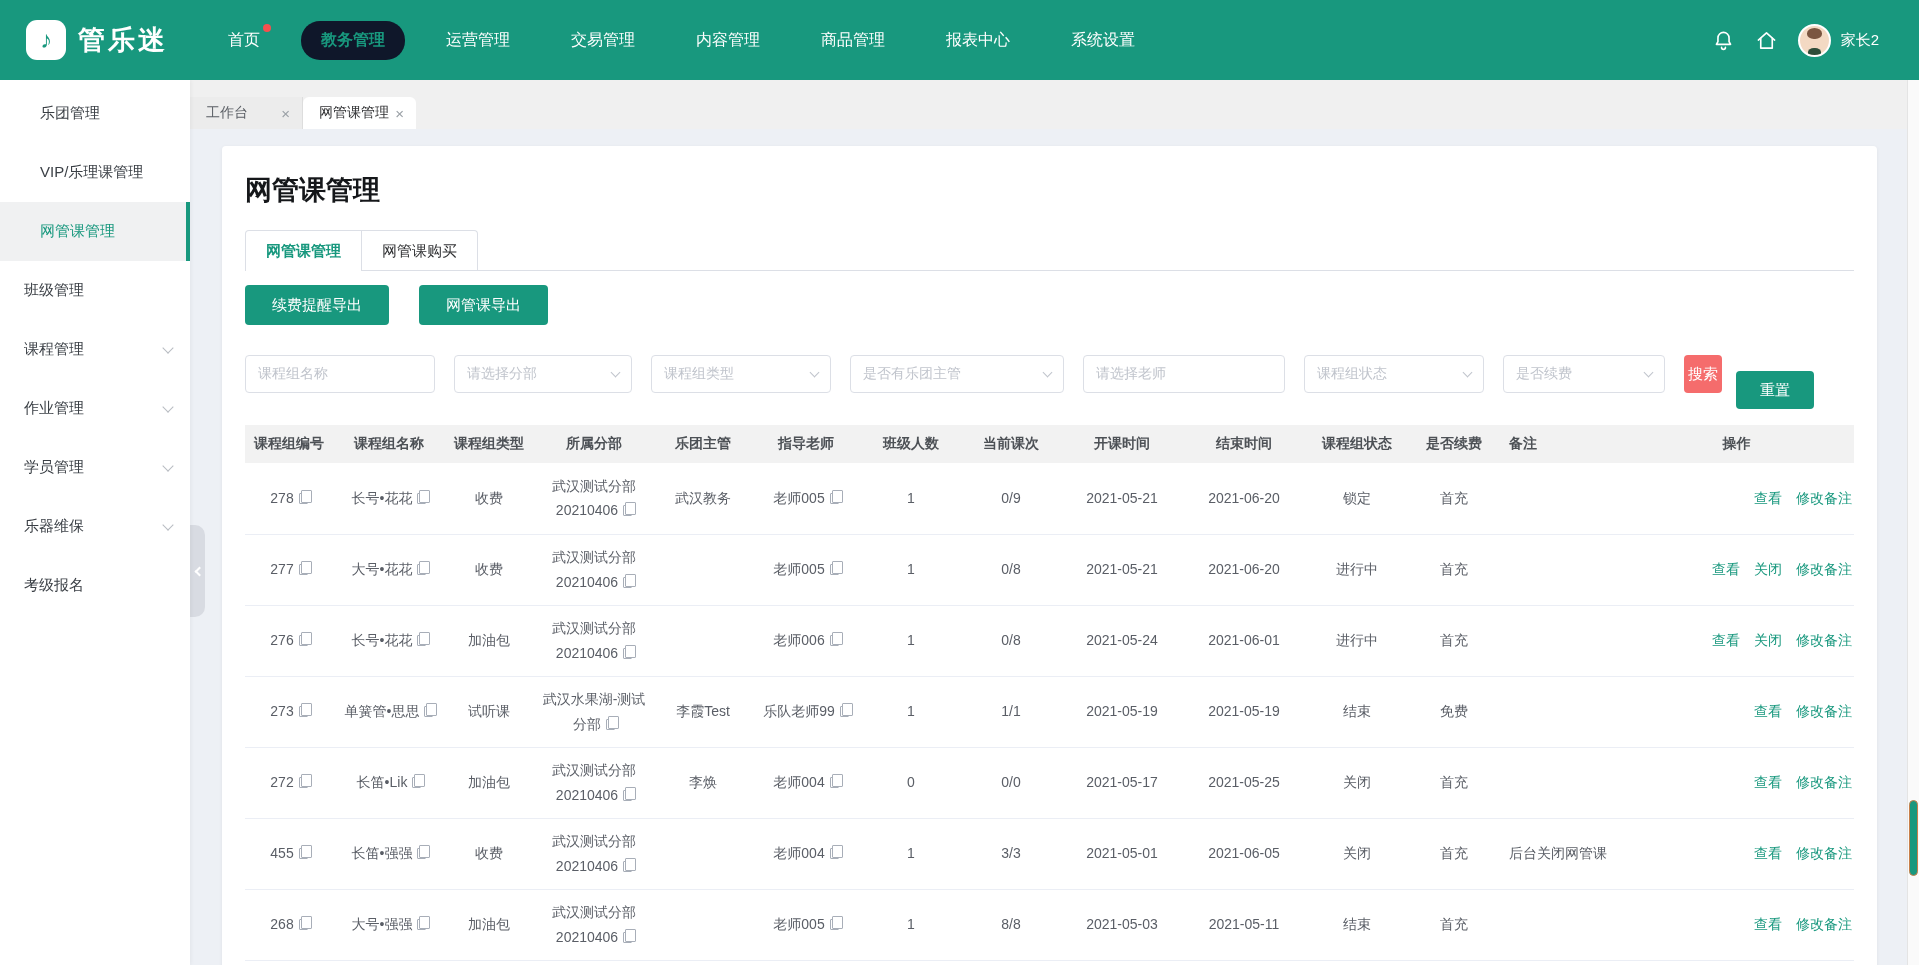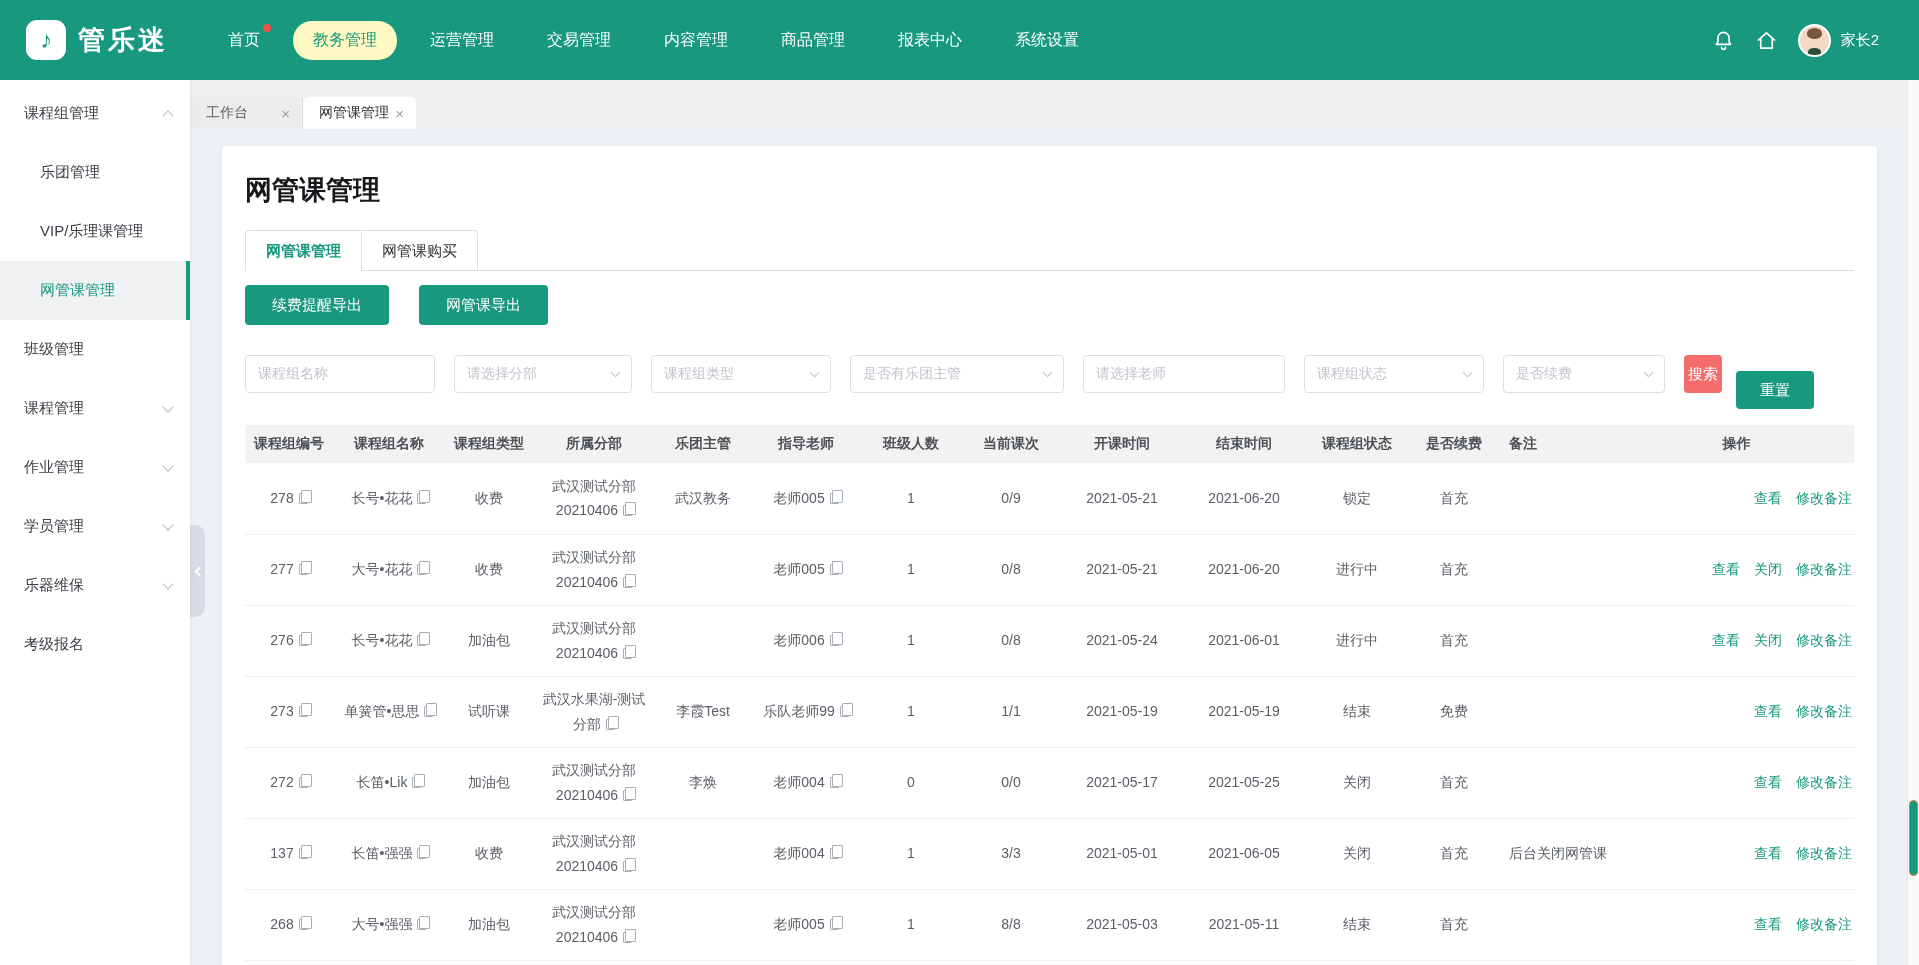--- a/index.html
+++ b/index.html
@@ -6,24 +6,24 @@
   html,body { width:1919px; height:965px; overflow:hidden;
     font-family:"Liberation Sans","DejaVu Sans",sans-serif; background:#edf0f5; position:relative; }
 
   
   .header { position:absolute; top:0; left:0; width:1919px; height:80px; background:#18987e;
     display:flex; align-items:center; z-index:5; }
   .logo { display:flex; align-items:center; margin-left:26px; cursor:pointer; }
   .logo-box { width:40px; height:40px; background:#fff; border-radius:11px; display:flex;
     align-items:center; justify-content:center; color:#18987e; font-size:24px; font-weight:bold; }
   .logo-text { color:#fff; font-size:27px; font-weight:700; margin-left:12px; letter-spacing:3px; }
-  .nav { display:flex; align-items:center; margin-left:40px; gap:13px; }
+  .nav { display:flex; align-items:center; margin-left:40px; gap:21px; }
   .nav-item { position:relative; color:#fff; font-size:16px; padding:9px 20px; border-radius:19px;
     cursor:pointer; white-space:nowrap; }
-  .nav-item.active { background:#fef9c3; color:#18987e; font-weight:400; }
+  .nav-item.active { background:#0f172a; color:#18987e; font-weight:700; }
   .nav-dot { position:absolute; top:3px; right:9px; width:8px; height:8px; border-radius:50%; background:#f5504e; }
   .header-right { margin-left:auto; margin-right:40px; display:flex; align-items:center; gap:20px; }
   .hicon { display:flex; align-items:center; cursor:pointer; }
   .avatar { width:33px; height:33px; border-radius:50%; border:2px solid #fff; background:#f3d9c3;
     position:relative; overflow:hidden; cursor:pointer; }
   .avatar::before { content:''; position:absolute; top:2px; left:7px; right:7px; height:11px;
     border-radius:50% 50% 45% 45%; background:#7a5540; }
   .avatar::after { content:''; position:absolute; bottom:-2px; left:8px; right:8px; height:9px;
     background:#2e4d3a; border-radius:45% 45% 0 0; }
   .username { color:#fff; font-size:15px; margin-left:-10px; }
@@ -133,24 +133,20 @@
           <path d="M3.5 11.5 12 4l8.5 7.5"></path>
           <path d="M6 9.8V20h12V9.8"></path>
         </svg>
     </span>
     <span class="avatar"></span>
     <span class="username">家长2</span>
   </div>
 </div>
 
 <div class="sidebar" id="sidebar">
-    <div class="side-item">
-      <span>课程组管理</span>
-      <span class="chev up"></span>
-    </div>
     <div class="side-item sub">
       <span>乐团管理</span>
     </div>
     <div class="side-item sub">
       <span>VIP/乐理课管理</span>
     </div>
     <div class="side-item sub active">
       <span>网管课管理</span>
     </div>
     <div class="side-item">
@@ -348,21 +344,21 @@
               <td><span>0</span></td>
               <td><span>0/0</span></td>
               <td><span>2021-05-17</span></td>
               <td><span>2021-05-25</span></td>
               <td><span>关闭</span></td>
               <td><span>首充</span></td>
               <td class="al"></td>
               <td class="ops"><span class="link">查看</span><span class="link">修改备注</span></td>
             </tr>
             <tr>
-              <td><span>137</span><span class="ic-copy"></span></td>
+              <td><span>455</span><span class="ic-copy"></span></td>
               <td><span>长笛•强强</span><span class="ic-copy"></span></td>
               <td><span>收费</span></td>
               <td><span>武汉测试分部 20210406</span><span class="ic-copy"></span></td>
               <td></td>
               <td><span>老师004</span><span class="ic-copy"></span></td>
               <td><span>1</span></td>
               <td><span>3/3</span></td>
               <td><span>2021-05-01</span></td>
               <td><span>2021-06-05</span></td>
               <td><span>关闭</span></td>

